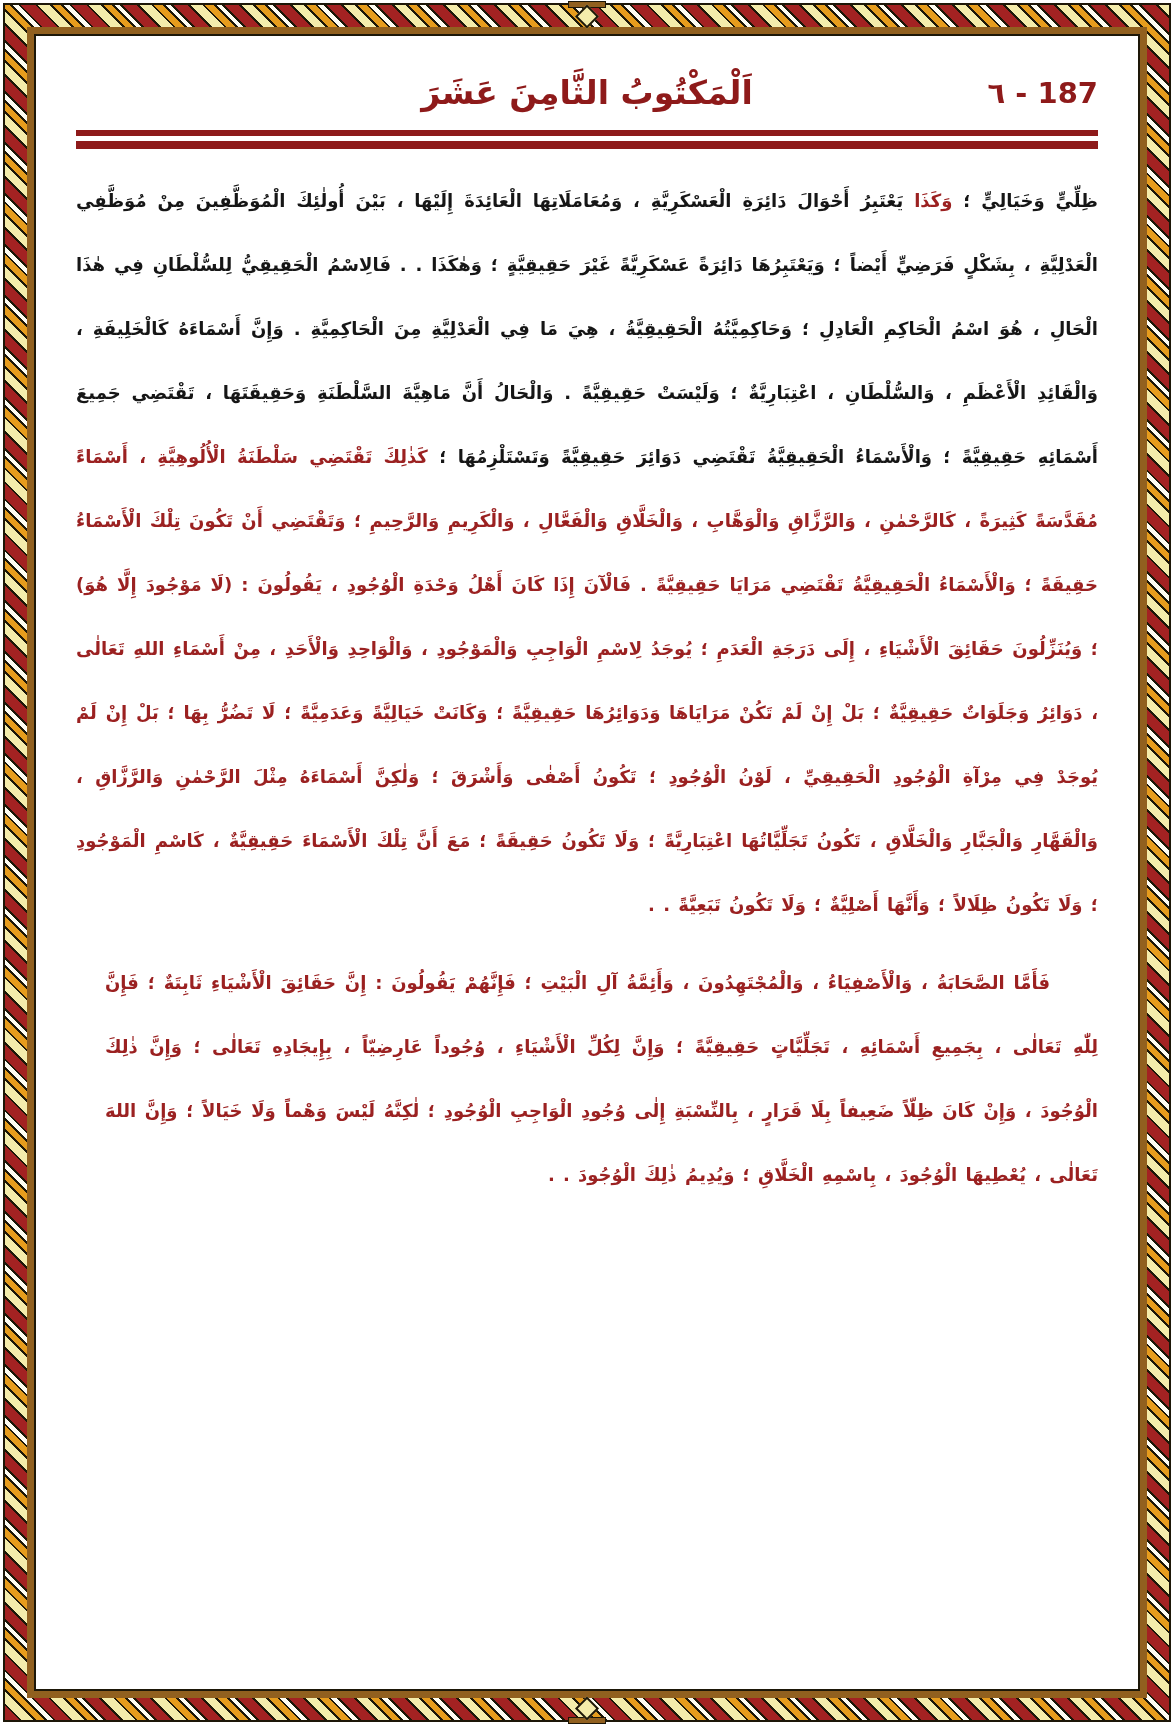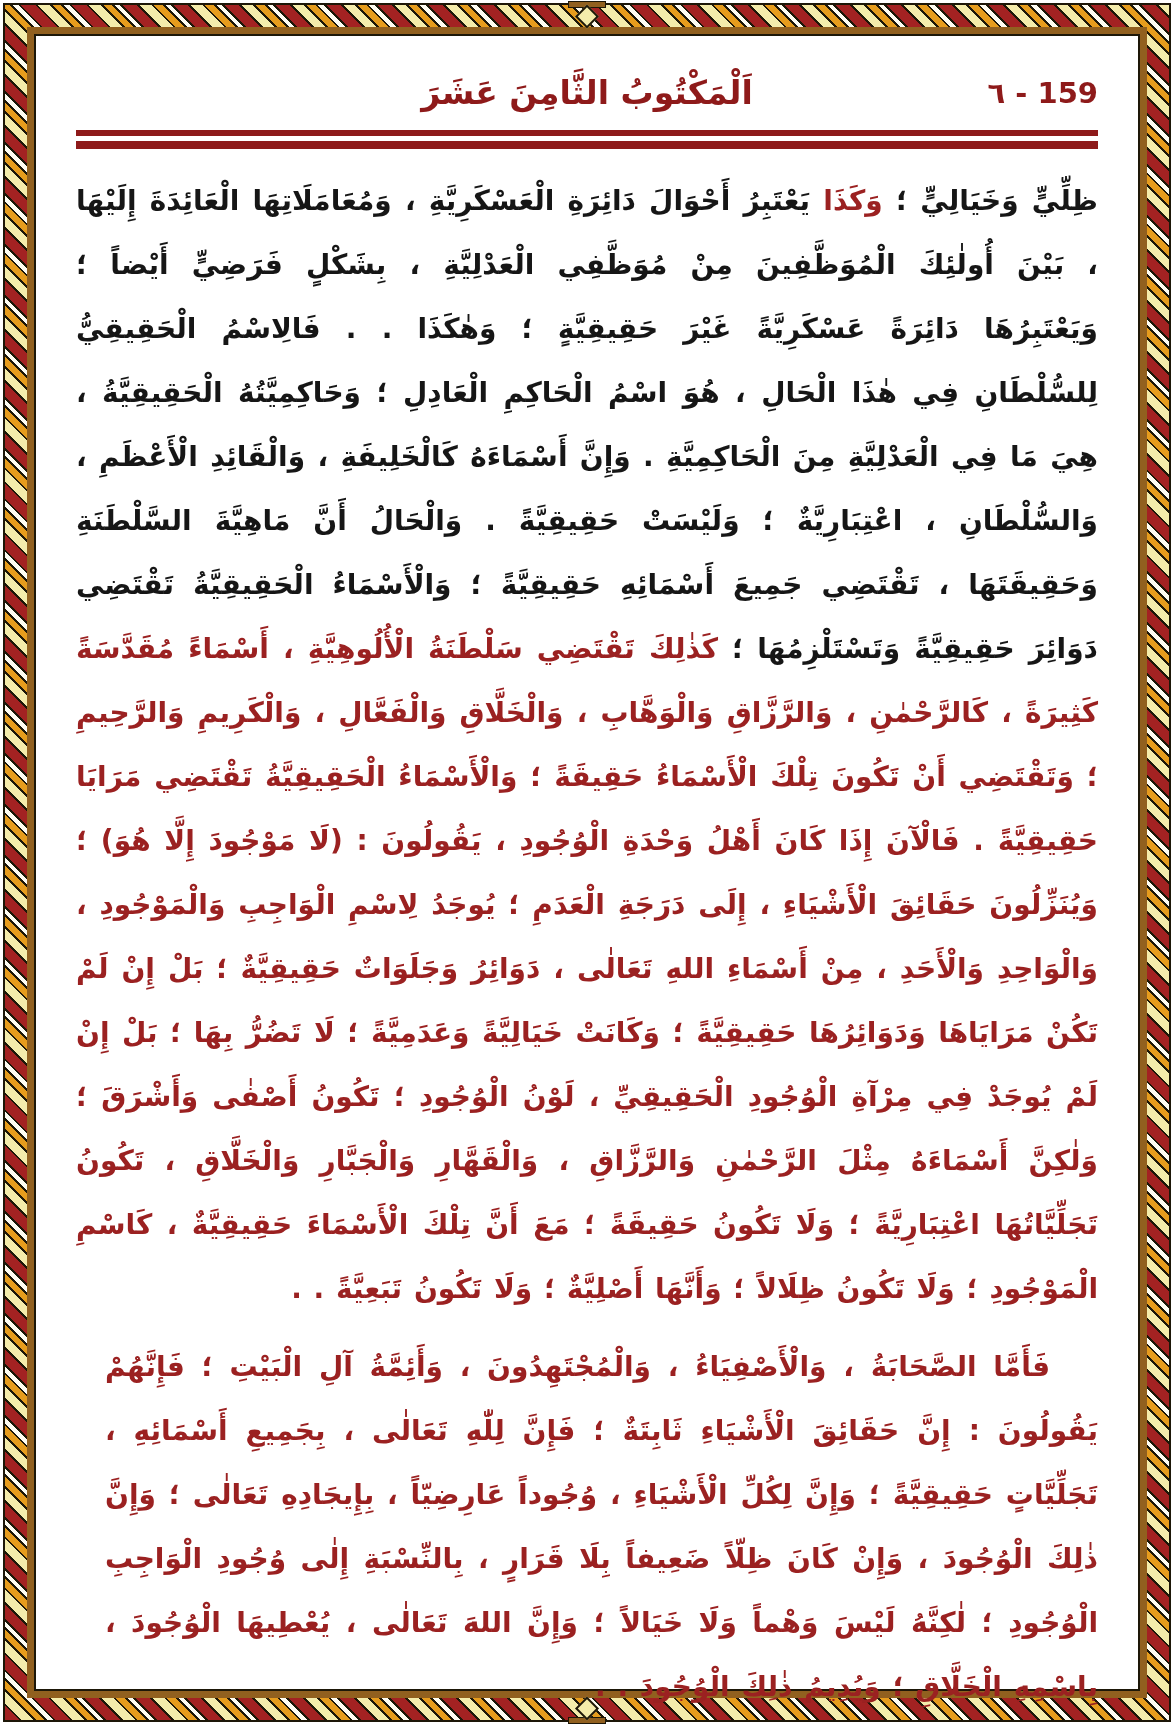--- a/index.html
+++ b/index.html
@@ -99,21 +99,21 @@
     margin-top: 4px;
     height: 5px;
     border-top: 6px solid var(--accent-dark, #8e1a1a);
     border-bottom: 8px solid var(--accent-dark, #8e1a1a);
   }
   .text-body {
     margin-top: 20px;
   }
   .para {
     margin: 0;
-    font-size: 28px;
+    font-size: 18px;
     font-weight: bold;
     line-height: 64px;
     text-align: justify;
     color: var(--ink, #161616);
     word-spacing: 2px;
   }
   .para + .para { margin-top: 14px; }
   .para.indent { text-indent: 48px; margin-left: 29px; }
   .seg-red   { color: var(--accent-text, #9b2121); }
   .seg-black { color: var(--ink, #161616); }
@@ -127,21 +127,21 @@
   <div class="frame-b"></div>
   <div class="frame-c"></div>
   <div class="frame-d"></div>
   <div class="tab t-top"></div>
   <div class="tab t-bot"></div>
   <div class="diamond d-top"></div>
   <div class="diamond d-bot"></div>
 
   <div class="content">
     <div class="header">
-      <div class="page-number">159 - ٦</div>
+      <div class="page-number">187 - ٦</div>
       <h1 class="title">اَلْمَكْتُوبُ الثَّامِنَ عَشَرَ</h1>
     </div>
     <div class="rule"></div>
     <main class="text-body">
         <p class="para"><span class="seg-black">ظِلِّيٍّ وَخَيَالِيٍّ ؛ </span><span class="seg-red">وَكَذَا</span><span class="seg-black"> يَعْتَبِرُ أَحْوَالَ دَائِرَةِ الْعَسْكَرِيَّةِ ، وَمُعَامَلَاتِهَا الْعَائِدَةَ إِلَيْهَا ، بَيْنَ أُولٰئِكَ الْمُوَظَّفِينَ مِنْ مُوَظَّفِي الْعَدْلِيَّةِ ، بِشَكْلٍ فَرَضِيٍّ أَيْضاً ؛ وَيَعْتَبِرُهَا دَائِرَةً عَسْكَرِيَّةً غَيْرَ حَقِيقِيَّةٍ ؛ وَهٰكَذَا . . فَالِاسْمُ الْحَقِيقِيُّ لِلسُّلْطَانِ فِي هٰذَا الْحَالِ ، هُوَ اسْمُ الْحَاكِمِ الْعَادِلِ ؛ وَحَاكِمِيَّتُهُ الْحَقِيقِيَّةُ ، هِيَ مَا فِي الْعَدْلِيَّةِ مِنَ الْحَاكِمِيَّةِ . وَإِنَّ أَسْمَاءَهُ كَالْخَلِيفَةِ ، وَالْقَائِدِ الْأَعْظَمِ ، وَالسُّلْطَانِ ، اعْتِبَارِيَّةٌ ؛ وَلَيْسَتْ حَقِيقِيَّةً . وَالْحَالُ أَنَّ مَاهِيَّةَ السَّلْطَنَةِ وَحَقِيقَتَهَا ، تَقْتَضِي جَمِيعَ أَسْمَائِهِ حَقِيقِيَّةً ؛ وَالْأَسْمَاءُ الْحَقِيقِيَّةُ تَقْتَضِي دَوَائِرَ حَقِيقِيَّةً وَتَسْتَلْزِمُهَا ؛ </span><span class="seg-red">كَذٰلِكَ تَقْتَضِي سَلْطَنَةُ الْأُلُوهِيَّةِ ، أَسْمَاءً مُقَدَّسَةً كَثِيرَةً ، كَالرَّحْمٰنِ ، وَالرَّزَّاقِ وَالْوَهَّابِ ، وَالْخَلَّاقِ وَالْفَعَّالِ ، وَالْكَرِيمِ وَالرَّحِيمِ ؛ وَتَقْتَضِي أَنْ تَكُونَ تِلْكَ الْأَسْمَاءُ حَقِيقَةً ؛ وَالْأَسْمَاءُ الْحَقِيقِيَّةُ تَقْتَضِي مَرَايَا حَقِيقِيَّةً . فَالْآنَ إِذَا كَانَ أَهْلُ وَحْدَةِ الْوُجُودِ ، يَقُولُونَ : (لَا مَوْجُودَ إِلَّا هُوَ) ؛ وَيُنَزِّلُونَ حَقَائِقَ الْأَشْيَاءِ ، إِلَى دَرَجَةِ الْعَدَمِ ؛ يُوجَدُ لِاسْمِ الْوَاجِبِ وَالْمَوْجُودِ ، وَالْوَاحِدِ وَالْأَحَدِ ، مِنْ أَسْمَاءِ اللهِ تَعَالٰى ، دَوَائِرُ وَجَلَوَاتٌ حَقِيقِيَّةٌ ؛ بَلْ إِنْ لَمْ تَكُنْ مَرَايَاهَا وَدَوَائِرُهَا حَقِيقِيَّةً ؛ وَكَانَتْ خَيَالِيَّةً وَعَدَمِيَّةً ؛ لَا تَضُرُّ بِهَا ؛ بَلْ إِنْ لَمْ يُوجَدْ فِي مِرْآةِ الْوُجُودِ الْحَقِيقِيِّ ، لَوْنُ الْوُجُودِ ؛ تَكُونُ أَصْفٰى وَأَشْرَقَ ؛ وَلٰكِنَّ أَسْمَاءَهُ مِثْلَ الرَّحْمٰنِ وَالرَّزَّاقِ ، وَالْقَهَّارِ وَالْجَبَّارِ وَالْخَلَّاقِ ، تَكُونُ تَجَلِّيَّاتُهَا اعْتِبَارِيَّةً ؛ وَلَا تَكُونُ حَقِيقَةً ؛ مَعَ أَنَّ تِلْكَ الْأَسْمَاءَ حَقِيقِيَّةٌ ، كَاسْمِ الْمَوْجُودِ ؛ وَلَا تَكُونُ ظِلَالاً ؛ وَأَنَّهَا أَصْلِيَّةٌ ؛ وَلَا تَكُونُ تَبَعِيَّةً . .</span></p>
         <p class="para indent"><span class="seg-red">فَأَمَّا الصَّحَابَةُ ، وَالْأَصْفِيَاءُ ، وَالْمُجْتَهِدُونَ ، وَأَئِمَّةُ آلِ الْبَيْتِ ؛ فَإِنَّهُمْ يَقُولُونَ : إِنَّ حَقَائِقَ الْأَشْيَاءِ ثَابِتَةٌ ؛ فَإِنَّ لِلّٰهِ تَعَالٰى ، بِجَمِيعِ أَسْمَائِهِ ، تَجَلِّيَّاتٍ حَقِيقِيَّةً ؛ وَإِنَّ لِكُلِّ الْأَشْيَاءِ ، وُجُوداً عَارِضِيّاً ، بِإِيجَادِهِ تَعَالٰى ؛ وَإِنَّ ذٰلِكَ الْوُجُودَ ، وَإِنْ كَانَ ظِلّاً ضَعِيفاً بِلَا قَرَارٍ ، بِالنِّسْبَةِ إِلٰى وُجُودِ الْوَاجِبِ الْوُجُودِ ؛ لٰكِنَّهُ لَيْسَ وَهْماً وَلَا خَيَالاً ؛ وَإِنَّ اللهَ تَعَالٰى ، يُعْطِيهَا الْوُجُودَ ، بِاسْمِهِ الْخَلَّاقِ ؛ وَيُدِيمُ ذٰلِكَ الْوُجُودَ . .</span></p>
       </main>
   </div>
 
 </div>

